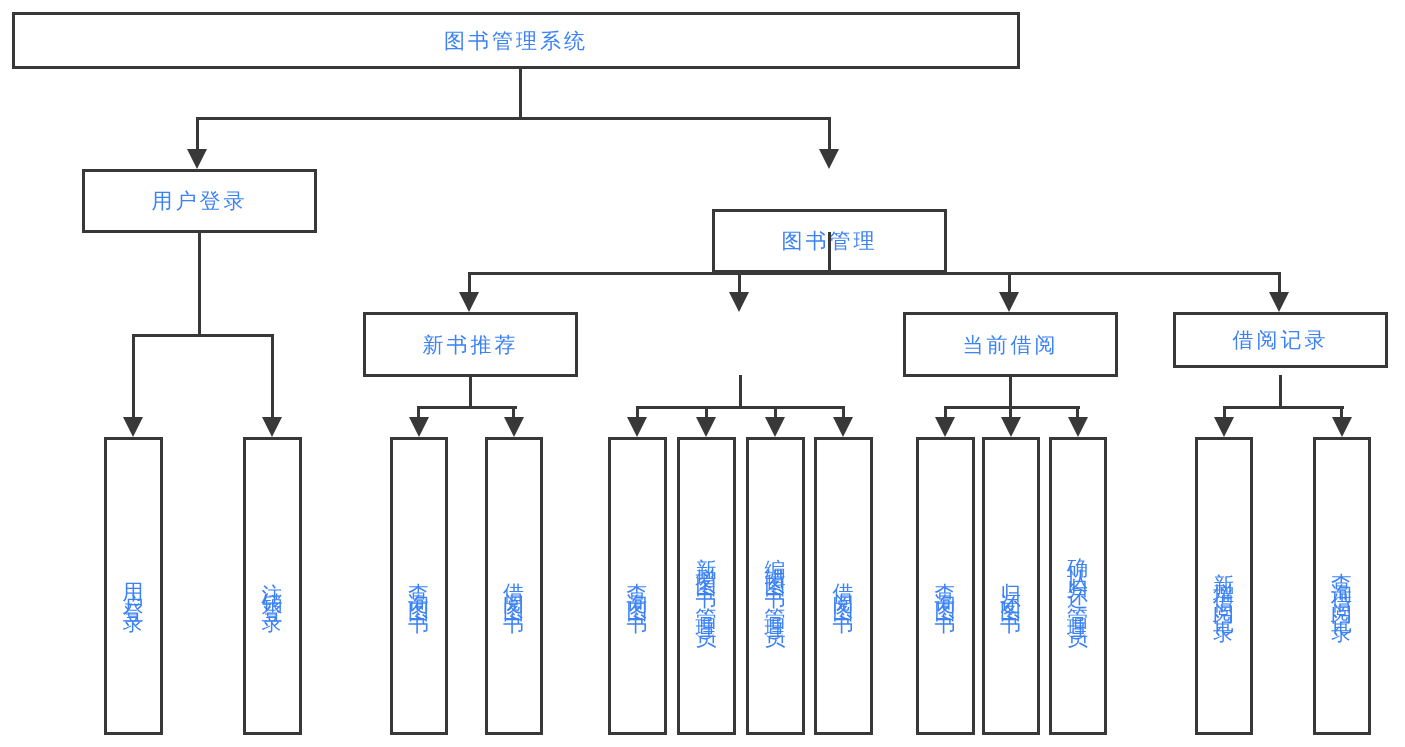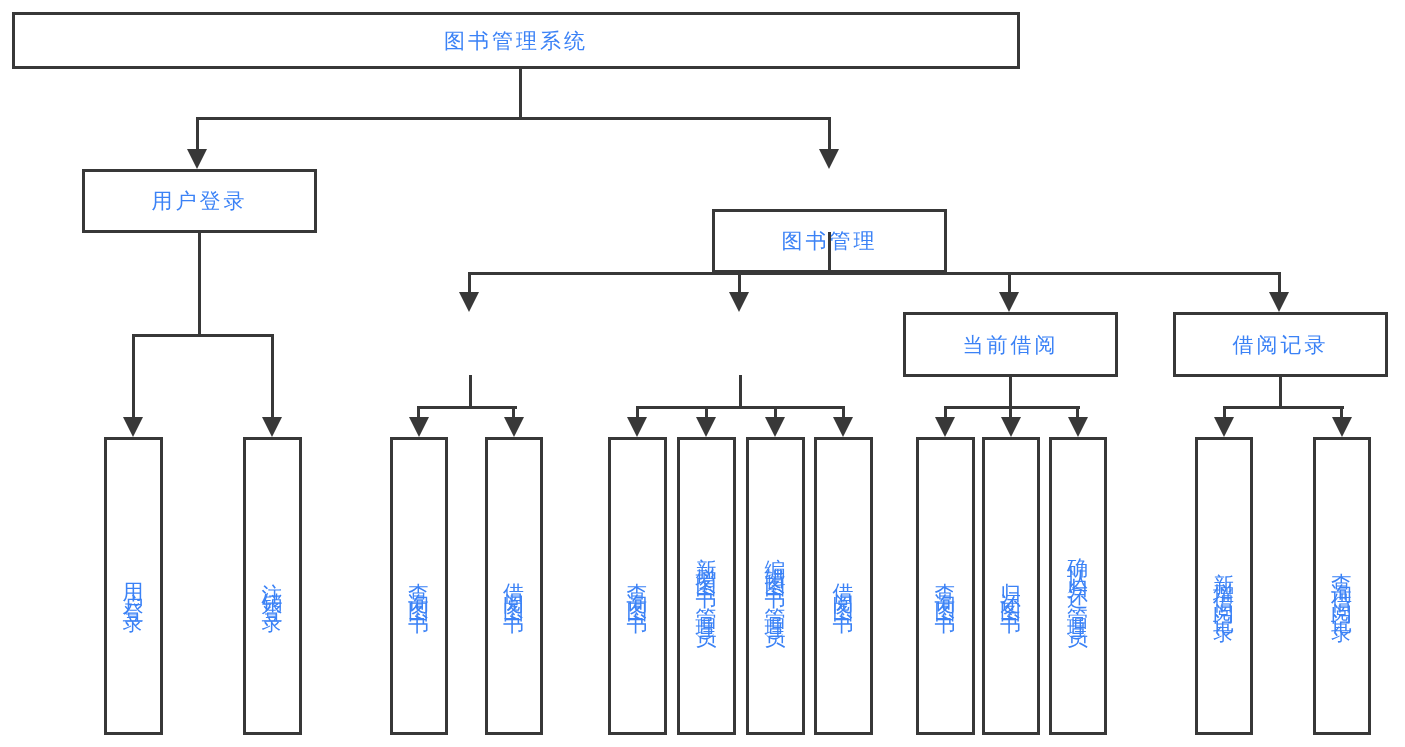--- a/index.html
+++ b/index.html
@@ -38,27 +38,30 @@
   </div>
 
   <div class="box" style="left:82px;top:169px;width:235px;height:64px;">
     <span>用户登录</span>
   </div>
 
   <div class="box" style="left:712px;top:169px;width:235px;height:64px;margin-top:40px;">
     <span>图书管理</span>
   </div>
 
+  <div class="box" style="left:363px;top:312px;width:215px;height:65px;">
+    <span>新书推荐</span>
+  </div>
 
 
   <div class="box" style="left:903px;top:312px;width:215px;height:65px;">
     <span>当前借阅</span>
   </div>
 
-  <div class="box" style="left:1173px;top:312px;width:215px;height:65px;">
+  <div class="box" style="left:1173px;top:312px;width:215px;height:56px;">
     <span>借阅记录</span>
   </div>
 
   <div class="box vbox" style="left:104px;top:437px;width:59px;height:298px;">
     <span>用户登录</span>
   </div>
   <div class="box vbox" style="left:243px;top:437px;width:59px;height:298px;">
     <span>注销登录</span>
   </div>
 

